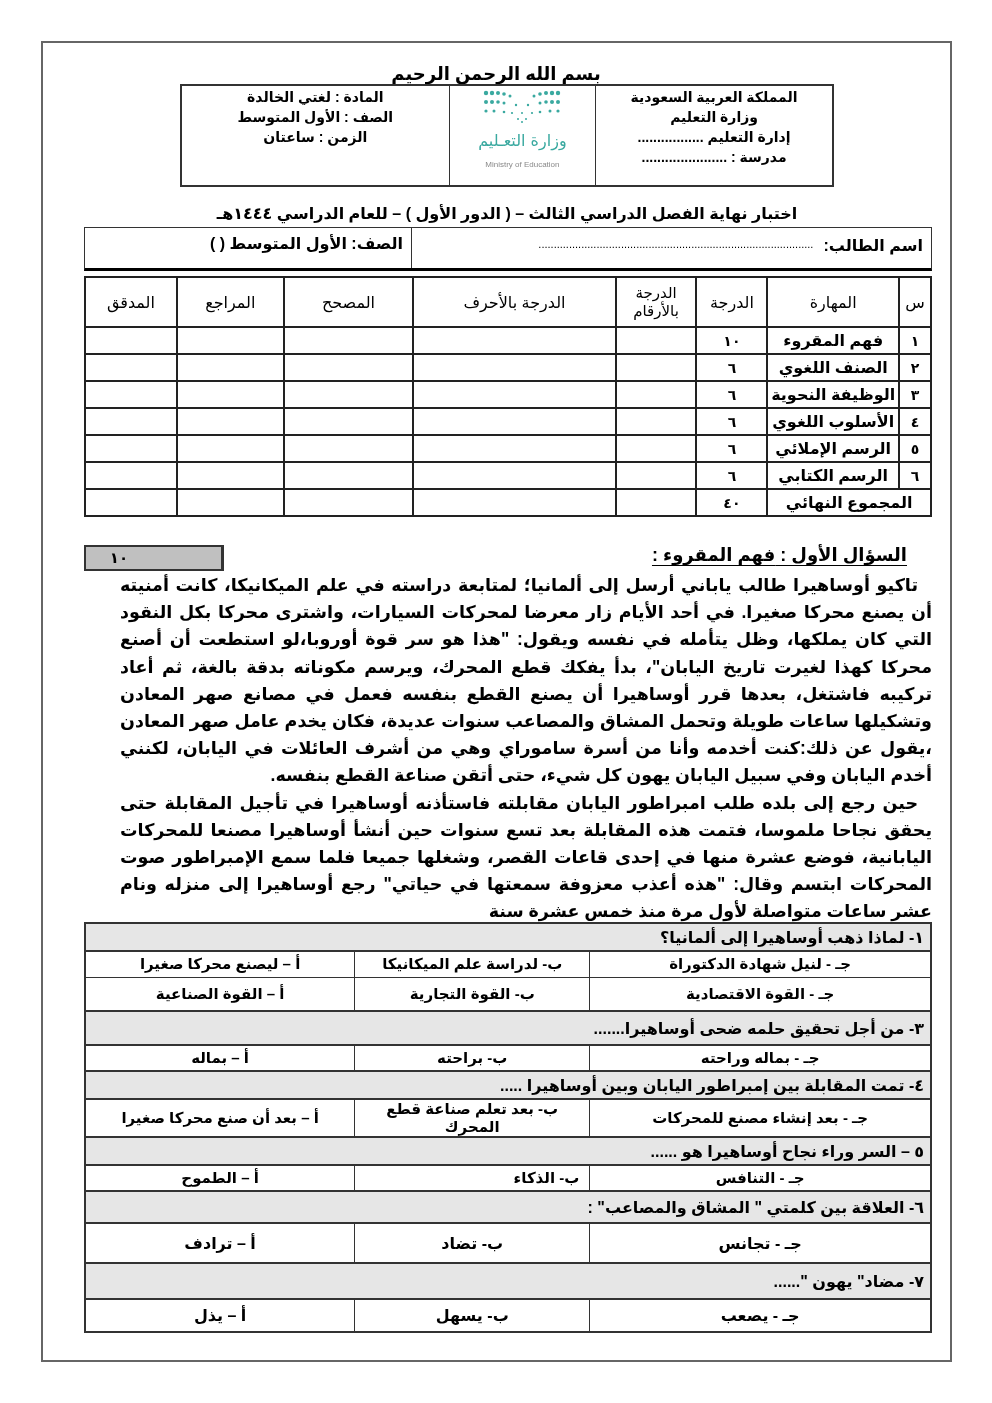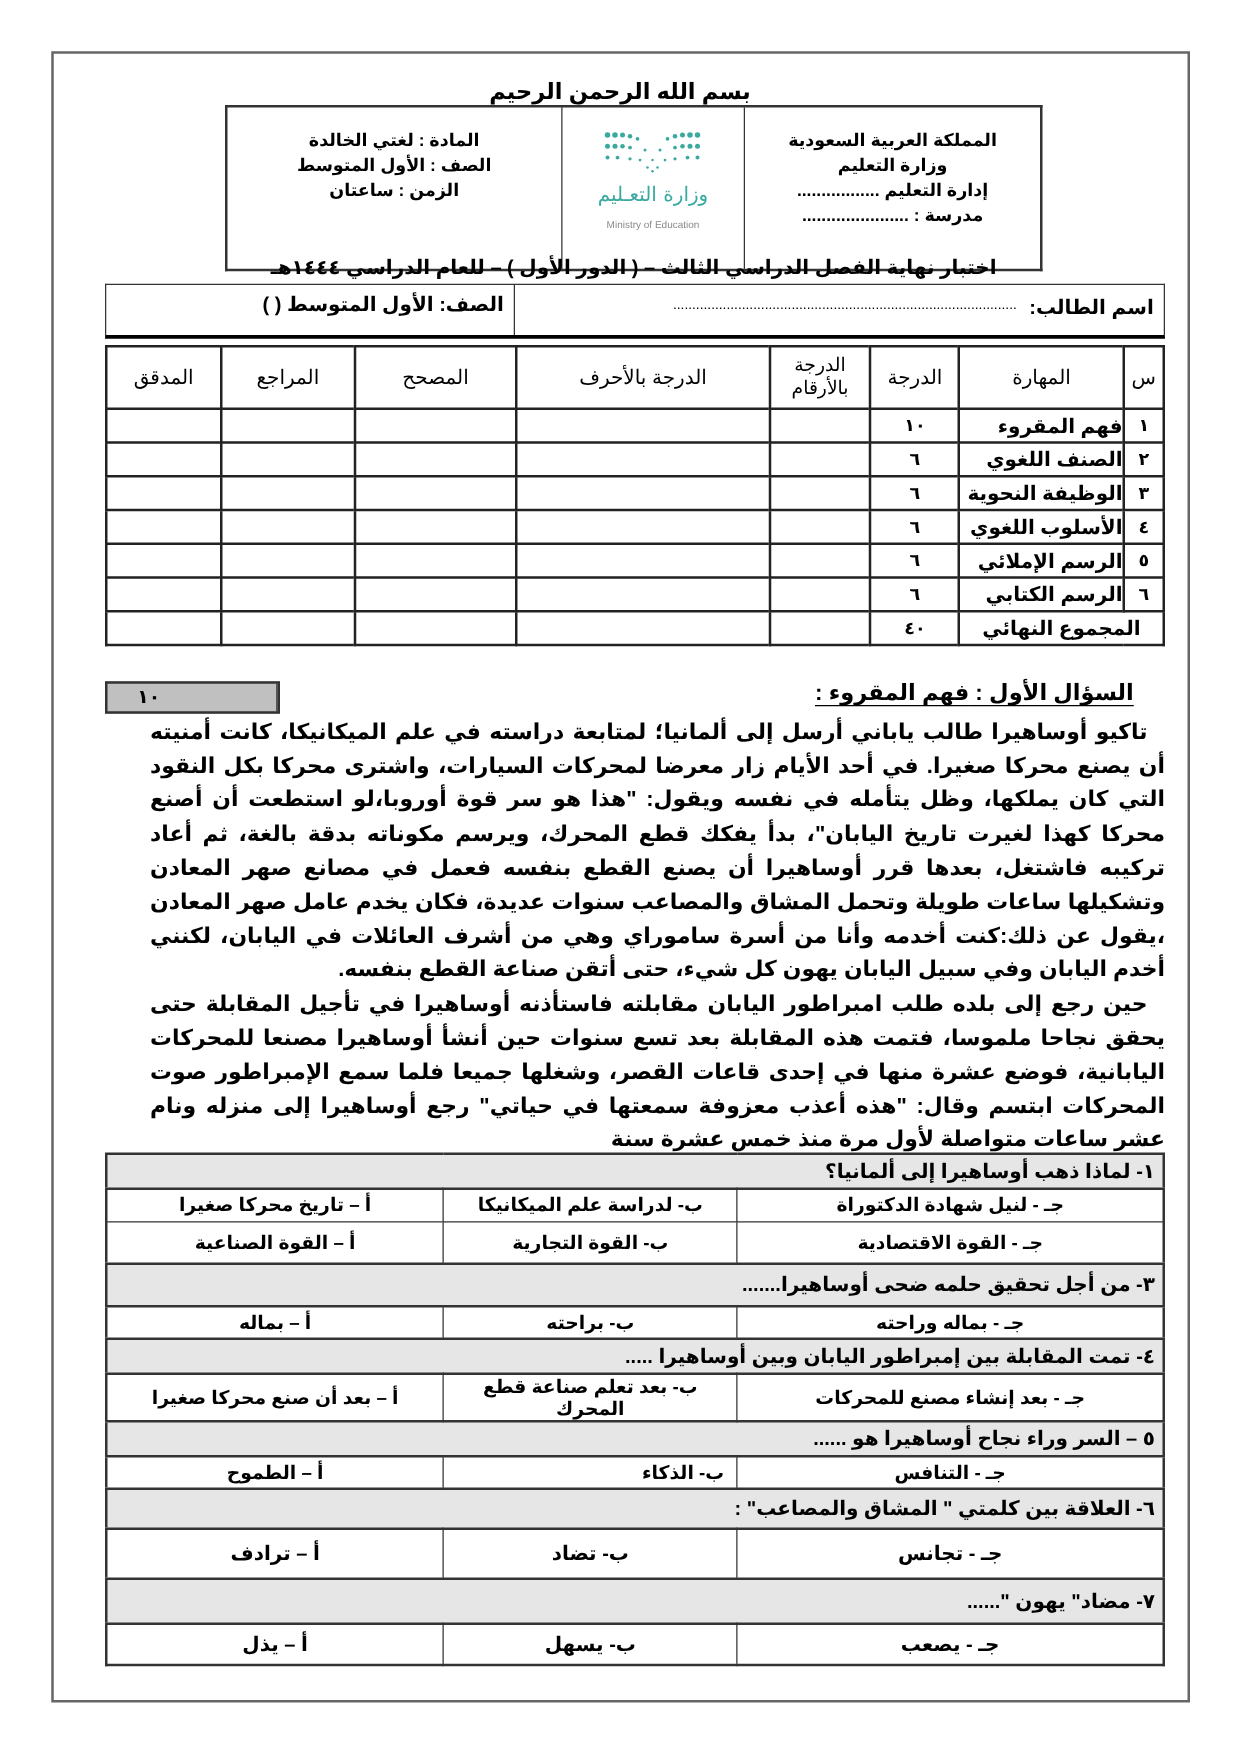--- a/index.html
+++ b/index.html
@@ -19,26 +19,26 @@
   .abs { position: absolute; }
   .bismillah {
     left: 0; top: 63px; width: 992px;
     text-align: center; font-size: 18px; font-weight: bold;
   }
   
   .header-table {
     position: absolute; left: 180px; top: 84px; width: 654px; height: 93px;
     border-collapse: collapse; border: 2px solid #333;
   }
-  .header-table td { border: 1px solid #333; vertical-align: top; text-align: center; font-weight: bold; font-size: 14px; line-height: 20px; padding-top: 16px; }
+  .header-table td { border: 1px solid #333; vertical-align: top; text-align: center; font-weight: bold; font-size: 14px; line-height: 20px; padding-top: 1px; }
   .header-table .h-right { width: 238px; margin-top: 34px; }
   .header-table .h-mid { width: 147px; }
   .header-table .h-left { width: 269px; }
   .h-right div, .h-left div { text-align: center; }
-  .logo-wrap { position: relative; height: 113px; }
+  .logo-wrap { position: relative; height: 98px; }
   .logo-dots { position: absolute; left: 50%; transform: translateX(-50%); top: 2px; width: 80px; height: 36px; }
   .logo-ar { position: absolute; top: 44px; left: 0; width: 100%; text-align: center; color: #3aa9a0; font-size: 16px; font-weight: normal; font-family: "DejaVu Sans", sans-serif; }
   .logo-en { position: absolute; top: 68px; left: 0; width: 100%; text-align: center; color: #8a8a8a; font-size: 8px; font-weight: normal; direction: ltr; }
 
   .exam-title {
     left: 0; top: 204px; width: 1014px; text-align: center;
     font-size: 16px; font-weight: bold;
   }
   .student-box {
     position: absolute; left: 84px; top: 227px; width: 848px; height: 44px;
@@ -53,21 +53,21 @@
   .grade-table {
     position: absolute; left: 84px; top: 276px; width: 848px;
     border-collapse: collapse; border: 2px solid #000;
   }
   .grade-table td, .grade-table th {
     border: 2px solid #222; font-size: 16px; font-weight: bold; text-align: center; height: 27px; padding: 0;
   }
   .grade-table th { font-weight: normal; height: 50px; font-size: 16px; }
   .grade-table th.small { font-size: 15px; line-height: 18px; }
   .grade-table td.num { font-size: 14px; }
-  .grade-table td.skill { text-align: right; }
+  .grade-table td.skill { text-align: center; }
 
   
   .q-heading {
     right: 85px; top: 544px; font-size: 18px; font-weight: bold;
     text-decoration: underline; text-underline-offset: 4px;
   }
   .score-box {
     position: absolute; left: 84px; top: 545px; width: 140px; height: 26px;
     background: #c0c0c0; border: 2px solid #333; display: flex; flex-direction: row-reverse;
   }
@@ -286,21 +286,21 @@
       <col style="width:256px">
       <col style="width:296px">
     </colgroup>
   <tbody>
       <tr class="q">
         <td colspan="3">١- لماذا ذهب  أوساهيرا إلى ألمانيا؟</td>
       </tr>
   <tr class="opts">
     <td>جـ - لنيل شهادة الدكتوراة</td>
     <td>ب- لدراسة علم الميكانيكا</td>
-    <td>أ – تاريخ محركا صغيرا</td>
+    <td>أ – ليصنع محركا صغيرا</td>
   </tr>
   <tr class="opts" style="height:34px">
     <td style="height:34px">جـ - القوة الاقتصادية</td>
     <td style="height:20px">ب- القوة التجارية</td>
     <td style="height:34px">أ – القوة الصناعية</td>
   </tr>
   <tr class="q">
         <td colspan="3" style="height:34px">٣- من أجل تحقيق حلمه ضحى أوساهيرا.......</td>
       </tr>
   <tr class="opts">

